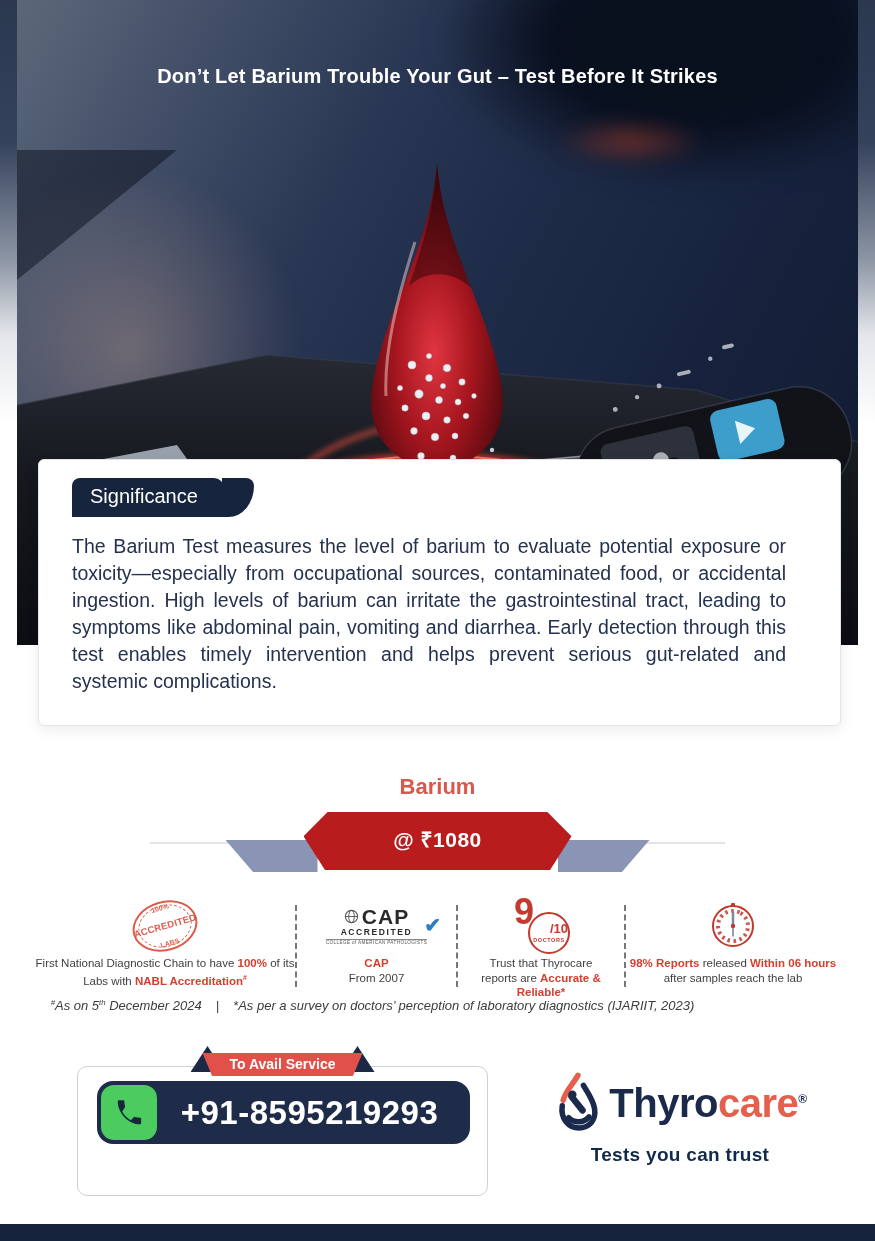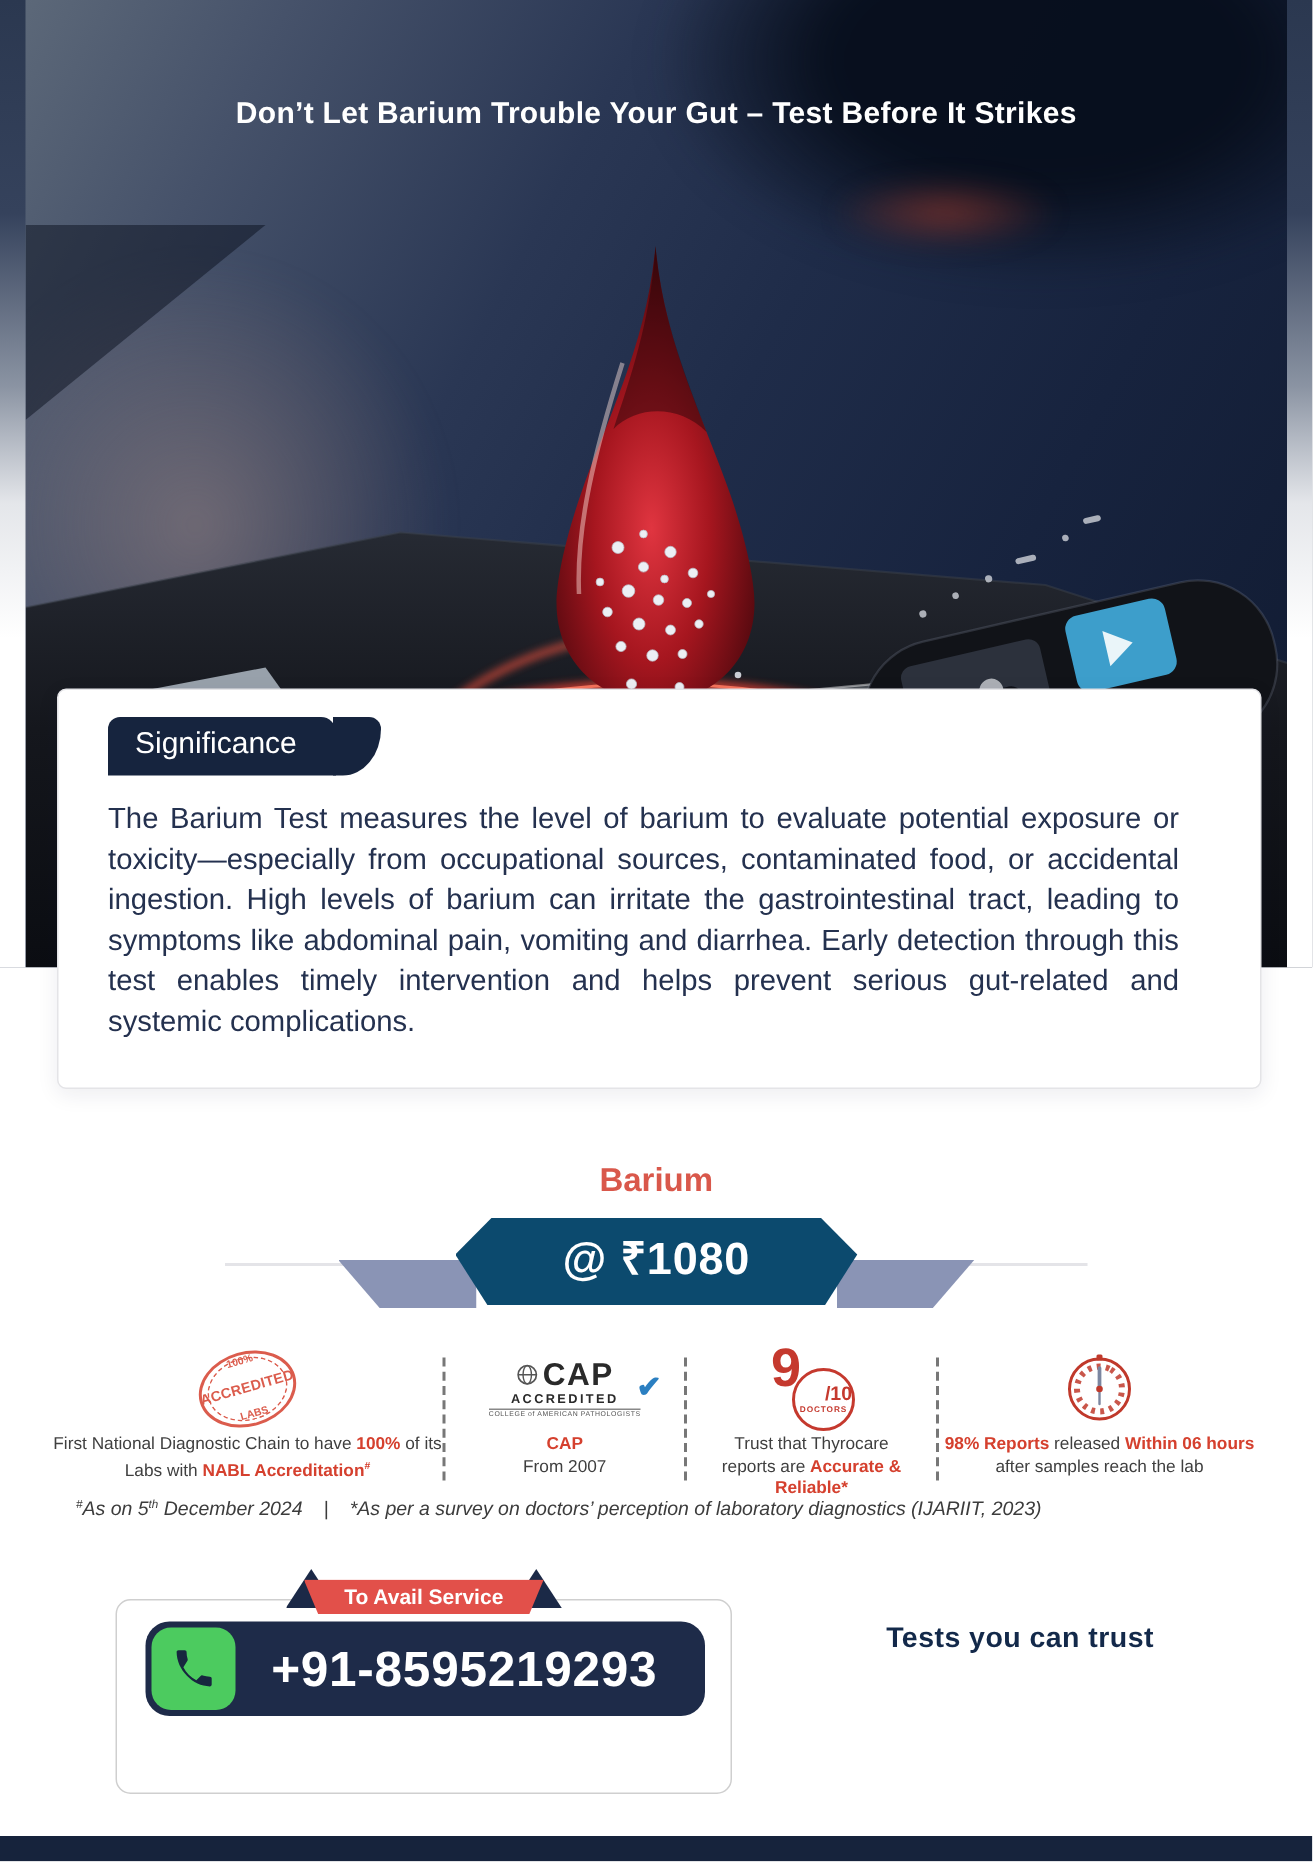--- a/index.html
+++ b/index.html
@@ -36,21 +36,21 @@
 
   
   .offer-name { position:absolute; left:0; top:774px; width:875px; text-align:center;
     color:#d9584b; font-size:22px; font-weight:700; }
   .banner-wrap { position:absolute; left:0; top:810px; width:875px; height:62px; }
   .banner-line { position:absolute; left:150px; right:150px; top:32px; height:2px; background:#e4e4e8; }
   .banner-wing { position:absolute; top:30px; width:92px; height:32px; background:#8a94b5; }
   .banner-wing.left  { left:50%; margin-left:-212px; clip-path:polygon(0 0,100% 0,100% 100%,30% 100%); }
   .banner-wing.right { left:50%; margin-left:120px; clip-path:polygon(0 0,100% 0,70% 100%,0 100%); }
   .price-banner { position:absolute; left:50%; top:2px; margin-left:-134px; width:268px; height:58px;
-    background:#0c4a6e; color:#fff; font-size:30px; font-weight:700; text-align:center; line-height:56px;
+    background:#b91c1c; color:#fff; font-size:21px; font-weight:700; text-align:center; line-height:56px;
     clip-path:polygon(9% 0,91% 0,100% 42%,92% 100%,8% 100%,0 42%); letter-spacing:.5px; }
 
   
   .trust { position:absolute; left:35px; top:898px; width:805px; height:96px; display:flex; align-items:stretch; }
   .t-col { display:flex; flex-direction:column; align-items:center; justify-content:flex-start; }
   .t-col.c1 { flex:0 0 260px; } .t-col.c2 { flex:0 0 159px; } .t-col.c3 { flex:0 0 166px; } .t-col.c4 { flex:1; }
   .t-div { width:0; border-left:2px dashed #4a4a4a; height:82px; align-self:center; opacity:.75; }
   .t-icon { height:56px; display:flex; align-items:center; justify-content:center; }
   .t-text { font-size:11.5px; line-height:14.5px; color:#3f3f3f; text-align:center; margin-top:2px; }
   .red { color:#d5402e; font-weight:700; }
@@ -347,17 +347,27 @@
       <div class="phone-ico">
         <svg width="30" height="30" viewBox="0 0 24 24">
           <path fill="#17263f" d="M6.6 10.8c1.5 3 3.9 5.4 6.9 6.9l2.3-2.3c.3-.3.7-.4 1.1-.2 1.2.4 2.5.6 3.8.6.6 0 1 .4 1 1V20c0 .6-.4 1-1 1C11.8 21 3 12.2 3 2.7c0-.6.4-1 1-1h3.3c.6 0 1 .4 1 1 0 1.3.2 2.6.6 3.8.1.4 0 .8-.3 1.1L6.6 10.8z"></path>
         </svg>
       </div>
       <div class="phone-num">+91-8595219293</div>
     </div>
   </div>
 
   <div class="brand">
+    <div class="brand-row">
+      <svg width="48" height="62" viewBox="0 0 52 66">
+        <path d="M27,3 C23,11 14,19 11,30" fill="none" stroke="#e4604d" stroke-width="6" stroke-linecap="round"></path>
+        <path d="M10,36 C8,50 17,60 28,60 C39,60 47,52 45,39 C44,31 38,22 33,14" fill="none" stroke="#1b2a4a" stroke-width="6" stroke-linecap="round"></path>
+        <circle cx="21" cy="24" r="4.5" fill="#1b2a4a"></circle>
+        <path d="M20,26 L32,41" stroke="#1b2a4a" stroke-width="7" stroke-linecap="round"></path>
+        <path d="M17,49 C23,55 33,55 39,48" fill="none" stroke="#1b2a4a" stroke-width="6" stroke-linecap="round"></path>
+      </svg>
+      <div class="brand-name"><span class="a">Thyro</span><span class="b">care</span><sup class="brand-reg">®</sup></div>
+    </div>
     <div class="brand-tag">Tests you can trust</div>
   </div>
 
   <div class="footer-bar"></div>
 </div>
 
 </body></html>

